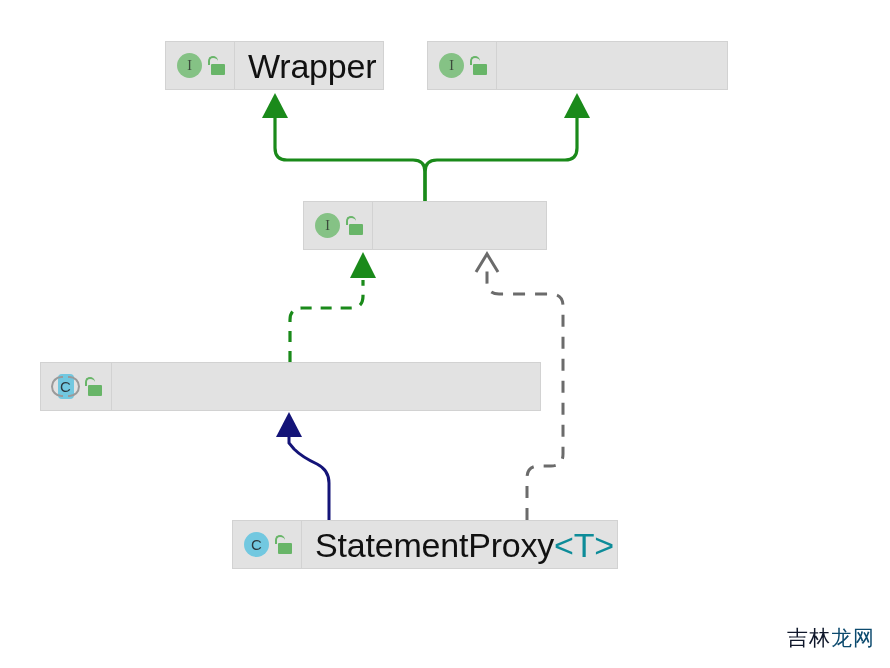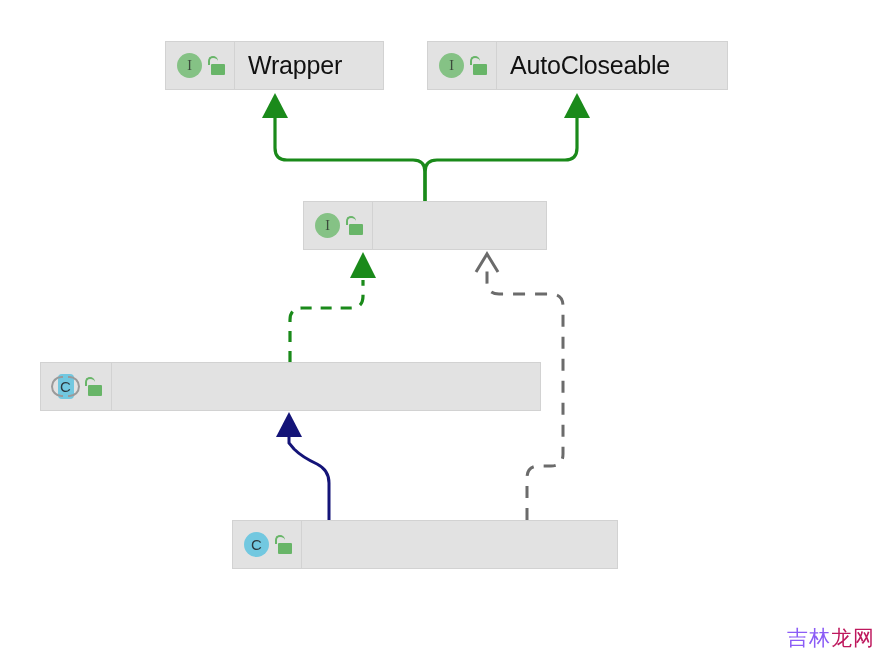--- a/index.html
+++ b/index.html
@@ -50,21 +50,21 @@
     align-items: center;
     justify-content: center;
     gap: 6px;
     padding: 0 9px 0 11px;
     height: 100%;
     border-right: 1px solid #d2d2d2;
     box-sizing: border-box;
   }
   .node-label {
     padding: 0 14px 0 13px;
-    font-size: 25px;
+    font-size: 34px;
     color: #111111;
     white-space: nowrap;
     letter-spacing: -0.2px;
     line-height: 1;
   }
   .generic {
     color: #0d8c99;
   }
 
   
@@ -164,22 +164,22 @@
   #watermark {
     position: absolute;
     right: 15px;
     bottom: 16px;
     z-index: 3;
     font-size: 21px;
     letter-spacing: 1px;
     font-family: "DejaVu Sans", sans-serif;
     white-space: nowrap;
   }
-  #watermark .wm-a { color: #8b5cf6; }
-  #watermark .wm-b { color: #be185d; }
+  #watermark .wm-a { color: #0f172a; }
+  #watermark .wm-b { color: #0c4a6e; }
 </style>
 </head>
 <body>
 
 <div id="diagram-canvas">
 
   <svg id="connector-layer" viewBox="0 0 890 668" width="890" height="668" xmlns="http://www.w3.org/2000/svg">
 
     <g>
       <path d="M 425 201 L 425 172 Q 425 160 413 160 L 287 160 Q 275 160 275 148 L 275 116" fill="none" stroke="#1a8a1a" stroke-width="3.2" stroke-linecap="butt"></path>
@@ -220,23 +220,20 @@
     </div>
   </div>
 
   <div class="node" style="left:427px; top:41px; width:301px;">
     <div class="node-icons">
       <span class="icon-kind icon-interface">I</span>
       <span class="icon-lock">
         <span class="lock-shackle"></span>
         <span class="lock-body"></span>
       </span>
-    </div>
-    <div class="node-label">
-      <span>AutoCloseable</span><span class="generic"></span>
     </div>
   </div>
 
   <div class="node" style="left:303px; top:201px; width:244px;">
     <div class="node-icons">
       <span class="icon-kind icon-interface">I</span>
       <span class="icon-lock">
         <span class="lock-shackle"></span>
         <span class="lock-body"></span>
       </span>
@@ -258,19 +255,22 @@
   </div>
 
   <div class="node" style="left:232px; top:520px; width:386px;">
     <div class="node-icons">
       <span class="icon-kind icon-class">C</span>
       <span class="icon-lock">
         <span class="lock-shackle"></span>
         <span class="lock-body"></span>
       </span>
     </div>
+    <div class="node-label">
+      <span>StatementProxy</span><span class="generic">&lt;T&gt;</span>
+    </div>
   </div>
 
   <div id="watermark">
     <span class="wm-a">吉林</span><span class="wm-b">龙网</span>
   </div>
 
 </div>
 
 </body></html>

